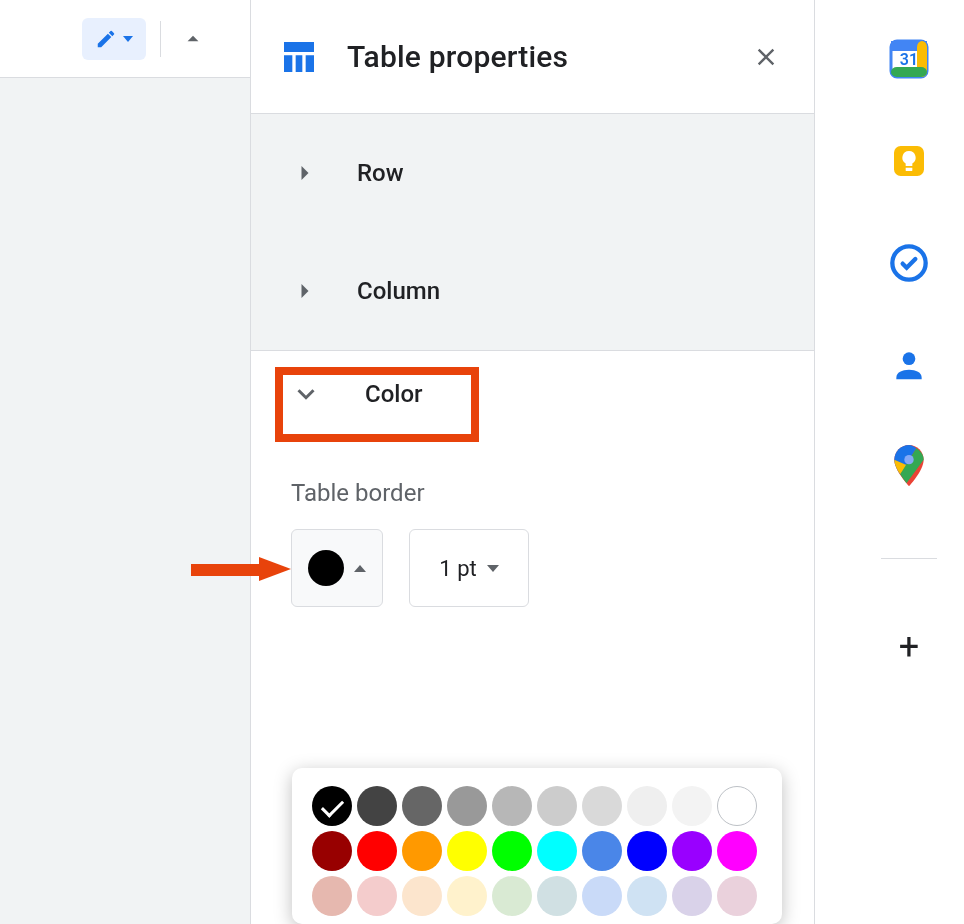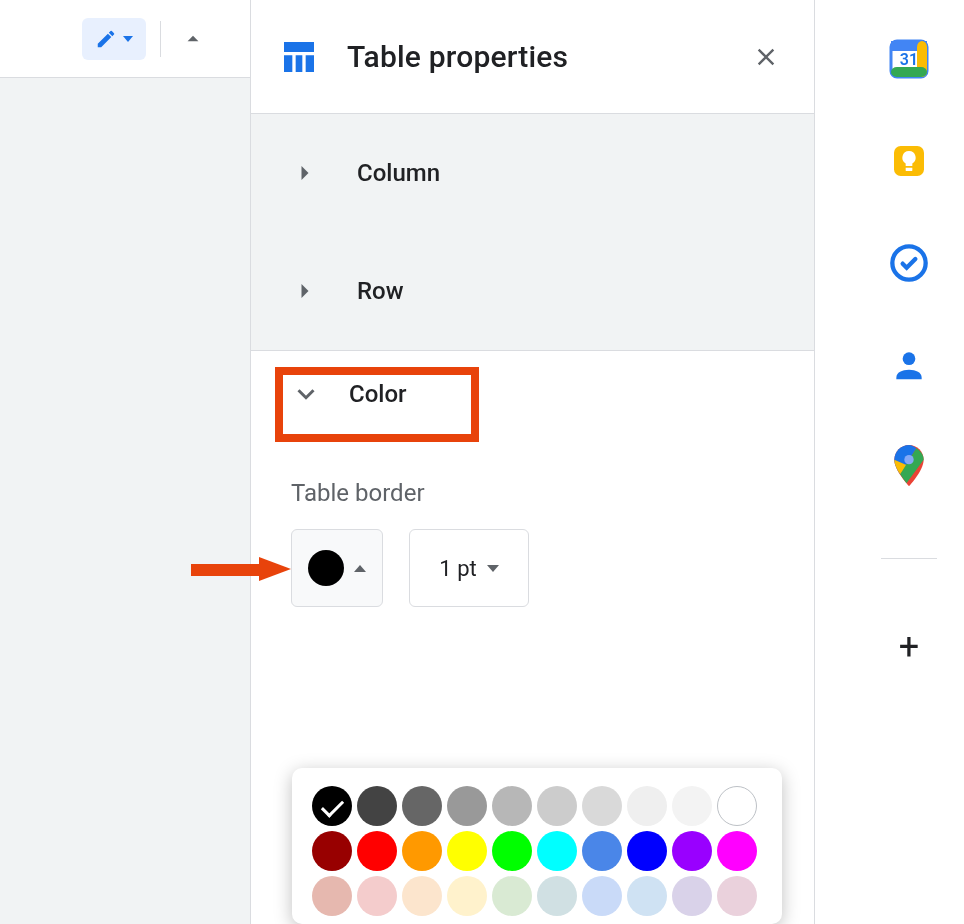--- a/index.html
+++ b/index.html
@@ -54,21 +54,21 @@
     font-size:24px;font-weight:500;color:var(--text);cursor:pointer;
   }
   .chev-right{color:var(--muted);}
 
   
   .color-sec{
     background:#fff;border-top:1px solid var(--border);
     padding:28px 40px 0 40px;position:relative;flex:1;
   }
   .color-header{
-    display:flex;align-items:center;gap:28px;font-size:24px;font-weight:500;cursor:pointer;
+    display:flex;align-items:center;gap:44px;font-size:24px;font-weight:500;cursor:pointer;
     width:max-content;
   }
   .highlight-box{position:absolute;left:24px;top:16px;width:204px;height:75px;border:8px solid var(--orange);pointer-events:none;}
   .chev-down{color:var(--muted);}
 
   .field-label{font-size:24px;color:var(--muted);margin-top:70px;}
 
   .controls-row{display:flex;align-items:center;gap:26px;margin-top:22px;position:relative;}
   .color-btn{
     width:92px;height:78px;border:1px solid var(--border);background:#f8f9fa;border-radius:6px;
@@ -142,27 +142,27 @@
             <path fill="currentColor" d="M19 6.41 17.59 5 12 10.59 6.41 5 5 6.41 10.59 12 5 17.59 6.41 19 12 13.41 17.59 19 19 17.59 13.41 12z"></path>
           </svg>
       </div>
     </div>
 
     <div class="sections">
       <div class="sec">
         <svg class="chev-right" width="28" height="28" viewBox="0 0 24 24">
             <path fill="currentColor" d="M9 6l6 6-6 6z"></path>
           </svg>
-        <span>Column</span>
+        <span>Row</span>
       </div>
       <div class="sec">
         <svg class="chev-right" width="28" height="28" viewBox="0 0 24 24">
             <path fill="currentColor" d="M9 6l6 6-6 6z"></path>
           </svg>
-        <span>Row</span>
+        <span>Column</span>
       </div>
     </div>
 
     <div class="color-sec">
       <div class="highlight-box"></div>
       <div class="color-header">
         <svg class="chev-down" width="30" height="30" viewBox="0 0 24 24">
             <path fill="none" stroke="currentColor" stroke-width="2.4" d="M6 9l6 6 6-6"></path>
           </svg>
         <span>Color</span>

